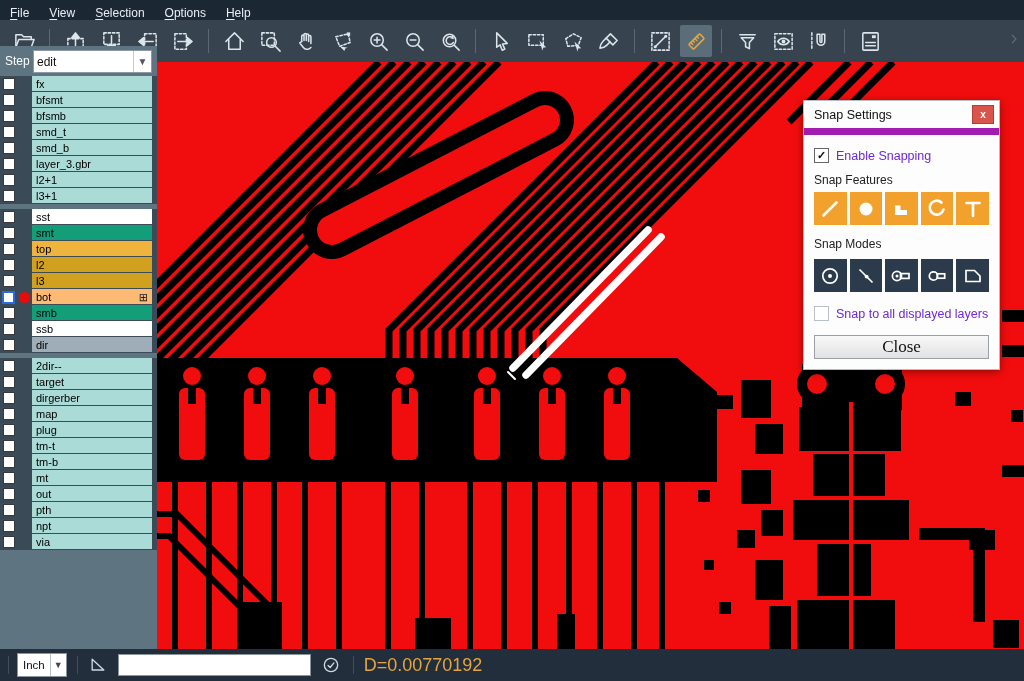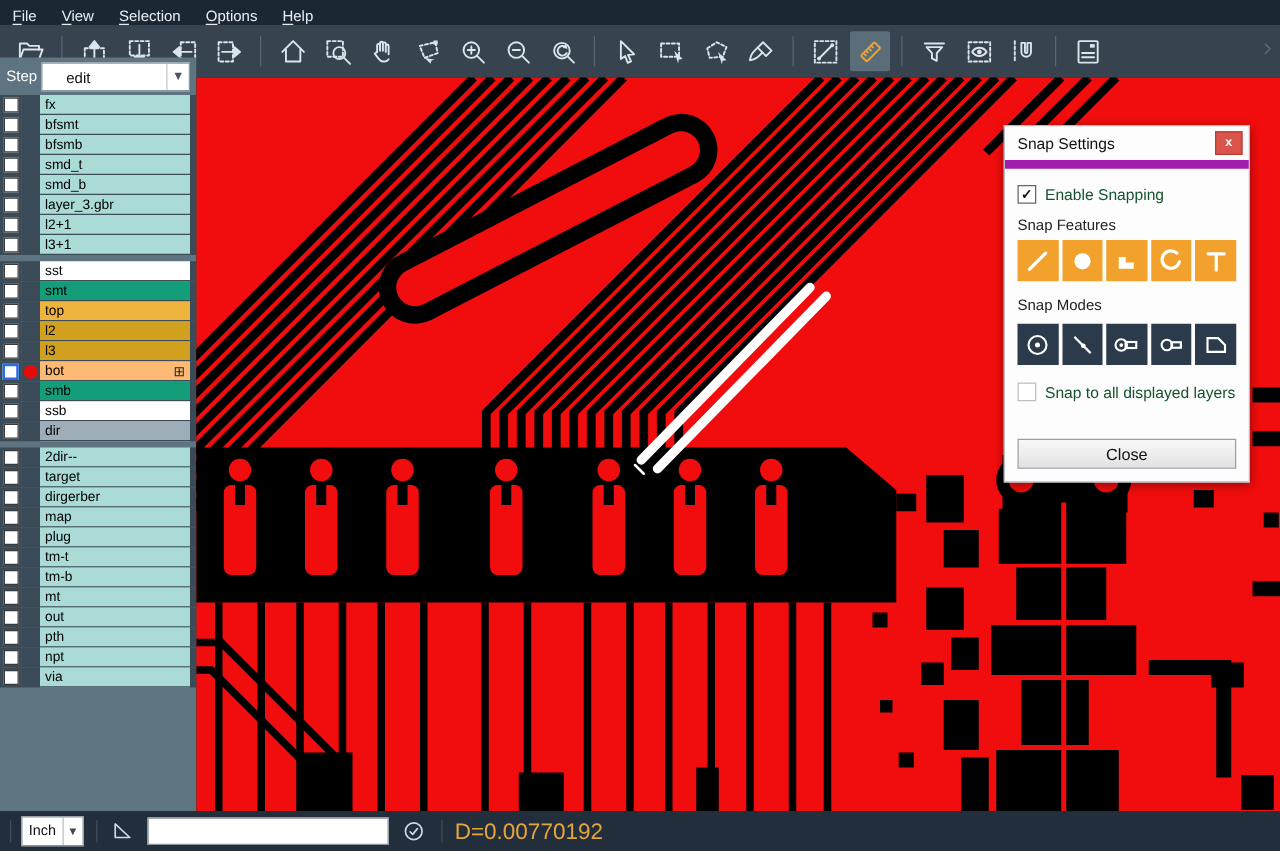--- a/index.html
+++ b/index.html
@@ -18,21 +18,21 @@
   .tbtn svg{width:23px;height:23px;stroke:#dce4ec;fill:none;stroke-width:1.6;stroke-linejoin:round;stroke-linecap:round}
   .tbtn.active{background:#5c6d7a;border-radius:2px}
   .tsep{width:1px;height:24px;background:#5a6775;margin:0 7px}
   .tmore{margin-left:auto;margin-right:2px;opacity:.6}
   
   .sidebar{position:absolute;top:46px;left:0;width:157px;bottom:32px;background:#5e7481;box-sizing:border-box}
   .steprow{height:30px;display:flex;align-items:center;position:relative}
   .steplabel{color:#fff;font-size:12px;margin-left:5px}
   .stepselect{position:absolute;left:33px;right:5px;top:4px;height:21px;background:#fff;
               border:1px solid #8a99a5;display:flex;align-items:center;font-size:12px;color:#111}
-  .stepselect .val{flex:1;padding-left:19px}
+  .stepselect .val{flex:1;padding-left:3px}
   .stepselect .chev{width:17px;height:100%;border-left:1px solid #c3cad0;display:flex;align-items:center;justify-content:center;color:#556;font-size:10px}
   .lgroup{margin-bottom:5px}
   .lrow{height:16px;display:flex;align-items:stretch}
   .cbcell{width:17px;background:#3b4a57;display:flex;align-items:center;justify-content:center}
   .cbox{width:10px;height:10px;background:#fff;border:1.5px solid #3a3a3a}
   .cbox.sel{border:2px solid #2b6be0;width:9px;height:9px}
   .dotcell{width:15px;background:#3b4a57;display:flex;align-items:center;justify-content:center}
   .reddot{width:11px;height:11px;border-radius:50%;background:#e60c0c}
   .lname{flex:1;font-size:11px;color:#000;padding-left:4px;display:flex;align-items:center;
          box-shadow:inset 0 -1px 0 #3c4b58;position:relative}
@@ -47,28 +47,28 @@
           border:1px solid #b6bcc2;box-shadow:0 2px 8px rgba(0,0,0,.4);box-sizing:border-box}
   .dtitle{height:27px;border-bottom:7px solid #a21caf;display:flex;align-items:center;position:relative}
   .dtitle .t{font-size:12.5px;color:#111;margin-left:10px}
   .dclose{position:absolute;right:5px;top:4px;width:20px;height:17px;background:#d9544a;border:1px solid #b53d35;
           color:#fff;font-size:10px;font-weight:bold;display:flex;align-items:center;justify-content:center;line-height:1}
   .dbody{padding:9px 10px 10px 10px}
   .chkrow{display:flex;align-items:center;margin:4px 0 10px 0}
   .chk{width:13px;height:13px;background:#fff;border:1px solid #666;margin-right:7px;
        display:flex;align-items:center;justify-content:center;font-size:11px;font-weight:bold;color:#111}
   .chk.empty{border:1px solid #b9c0c6}
-  .chklabel{font-size:12.5px;color:#14532d}
+  .chklabel{font-size:12.5px;color:#6d28d9}
   .seclabel{font-size:12px;color:#222;margin:8px 0 5px 0}
   .btnrow{display:flex;gap:3px}
   .fbtn{width:33px;height:33px;background:#f2a22c;border:none;padding:0;display:flex;align-items:center;justify-content:center}
   .mbtn{width:33px;height:33px;background:#2c3b4b;border:none;padding:0;display:flex;align-items:center;justify-content:center}
   .fbtn svg,.mbtn svg{width:24px;height:24px;fill:none;stroke:#fff}
-  .dclosebtn{width:100%;height:24px;margin-top:20px;font-size:13px;color:#111;
-             background:linear-gradient(#f8f8f8,#e2e2e4);border:1px solid #9aa0a6;font-family:Liberation Sans, sans-serif}
+  .dclosebtn{width:100%;height:24px;margin-top:4px;font-size:17px;color:#111;
+             background:linear-gradient(#f8f8f8,#e2e2e4);border:1px solid #9aa0a6;font-family:Liberation Serif, serif}
   .mt12{margin-top:12px;margin-bottom:8px}
   
   .statusbar{position:absolute;left:0;right:0;bottom:0;height:32px;background:#232e3d;
              display:flex;align-items:center;padding-left:8px;box-sizing:border-box}
   .ssep{width:1px;height:18px;background:#3f4d5f}
   .inchbox{margin-left:8px;height:22px;background:#fff;border:1px solid #8a949c;display:flex;align-items:center}
   .inchbox .val{font-size:11.5px;color:#111;padding:0 5px}
   .inchbox .chev{width:15px;height:100%;border-left:1px solid #b9c0c6;display:flex;align-items:center;justify-content:center;font-size:9px;color:#445}
   .sicon{margin:0 0 0 10px;display:flex}
   .sicon svg{width:20px;height:20px;stroke:#cfd9e2;fill:none;stroke-width:1.6;stroke-linecap:round;stroke-linejoin:round}

